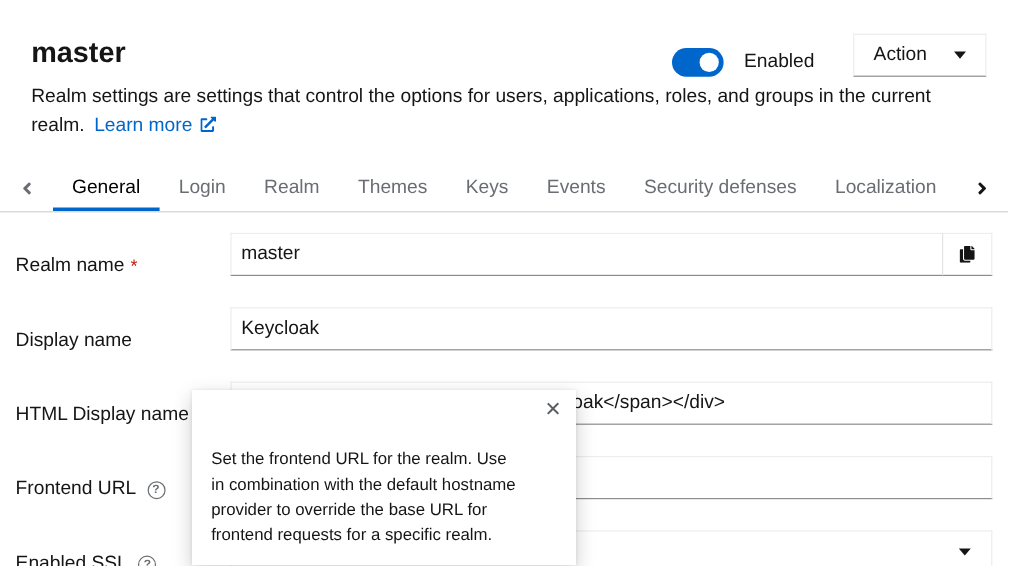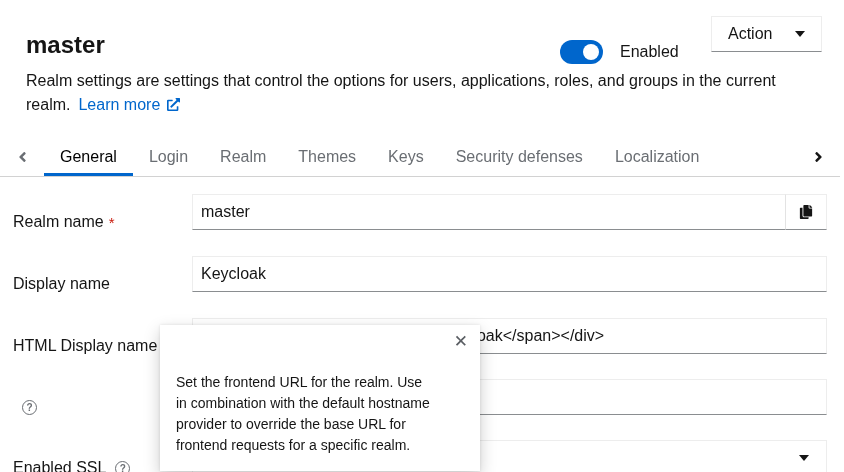--- a/index.html
+++ b/index.html
@@ -48,21 +48,21 @@
     position: absolute;
     top: 4px; right: 4px;
     width: 16px; height: 16px;
     border-radius: 50%;
     background: #fff;
   }
   .toggle-label { font-size: 16px; color: #151515; }
 
   .action-dropdown {
     position: absolute;
-    left: 711px; top: 16px;
+    left: 711px; top: 28px;
     width: 111px; height: 36px;
     background: #fff;
     border: 1px solid #ededed;
     border-bottom-color: #8a8d90;
     display: flex; align-items: center; justify-content: space-between;
     padding: 0 16px;
     font-size: 16px; color: #151515;
     font-family: "Liberation Sans", sans-serif;
     cursor: pointer;
   }
@@ -227,20 +227,21 @@
     <button class="tab-scroll left">
       <svg width="13" height="16" viewBox="0 0 256 512">
           <path fill="currentColor" d="M31.7 239l136-136c9.4-9.4 24.6-9.4 33.9 0l22.6 22.6c9.4 9.4 9.4 24.6 0 33.9L127.9 256l96.4 96.4c9.4 9.4 9.4 24.6 0 33.9L201.7 409c-9.4 9.4-24.6 9.4-33.9 0l-136-136c-9.5-9.4-9.5-24.6-.1-34z"></path>
         </svg>
     </button>
     <button class="tab active">General</button>
     <button class="tab">Login</button>
     <button class="tab">Realm</button>
     <button class="tab">Themes</button>
     <button class="tab">Keys</button>
+    <button class="tab">Events</button>
     <button class="tab">Security defenses</button>
     <button class="tab">Localization</button>
     <button class="tab-scroll right">
       <svg width="13" height="16" viewBox="0 0 256 512">
           <path fill="currentColor" d="M224.3 273l-136 136c-9.4 9.4-24.6 9.4-33.9 0l-22.6-22.6c-9.4-9.4-9.4-24.6 0-33.9l96.4-96.4-96.4-96.4c-9.4-9.4-9.4-24.6 0-33.9L54.3 103c9.4-9.4 24.6-9.4 33.9 0l136 136c9.5 9.4 9.5 24.6.1 34z"></path>
         </svg>
     </button>
   </div>
 
   <div class="form">
@@ -273,20 +274,21 @@
       <div class="form-label">
         <span>HTML Display name</span>
       </div>
       <div class="form-control">
         <input class="pf-input" type="text" value="&lt;div class=&quot;kc-logo-text&quot;&gt;&lt;span&gt;Keycloak&lt;/span&gt;&lt;/div&gt;" style="">
       </div>
     </div>
 
     <div class="form-row">
       <div class="form-label">
+        <span>Frontend URL</span>
         <button class="help-icon"></button>
       </div>
       <div class="form-control">
         <input class="pf-input" type="text" value="" style="">
       </div>
     </div>
 
     <div class="form-row">
       <div class="form-label">
         <span>Enabled SSL</span>

